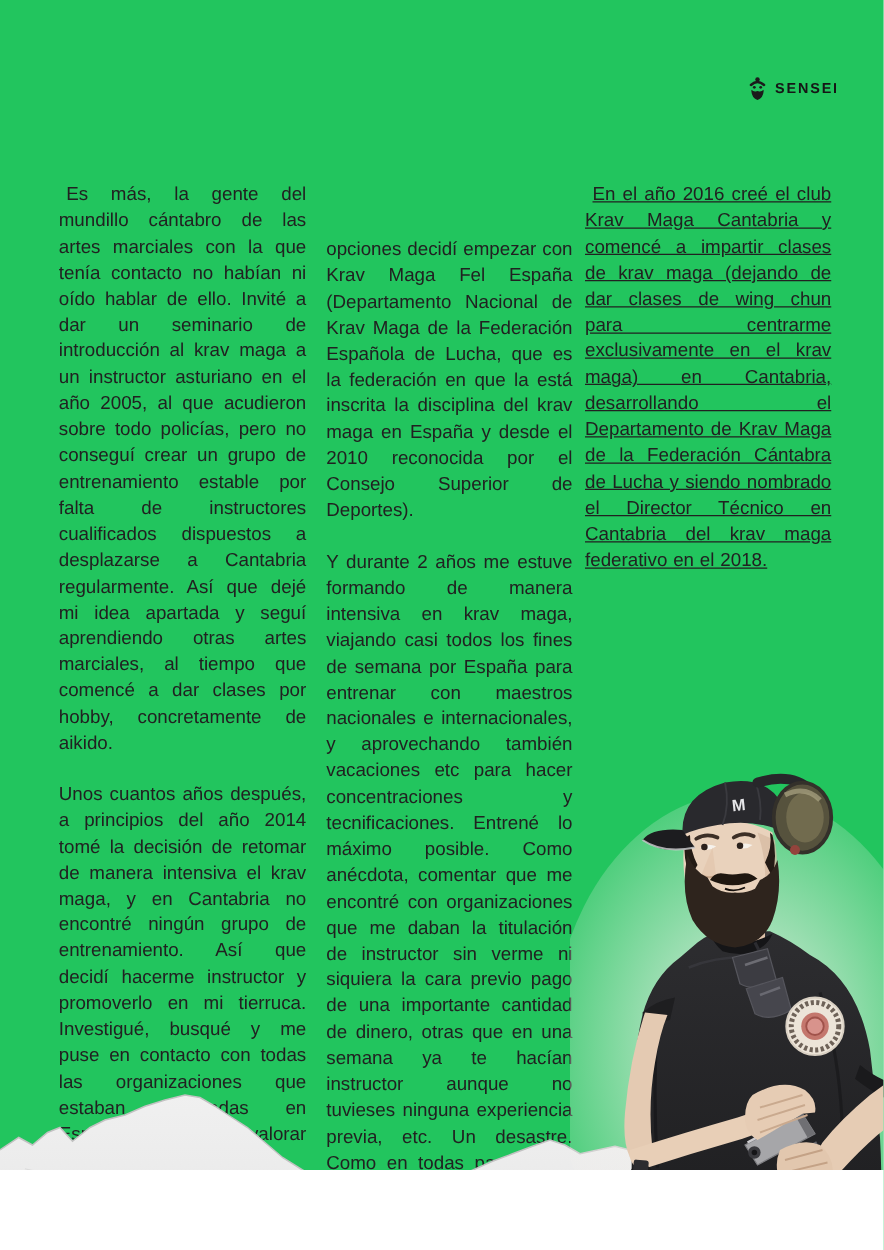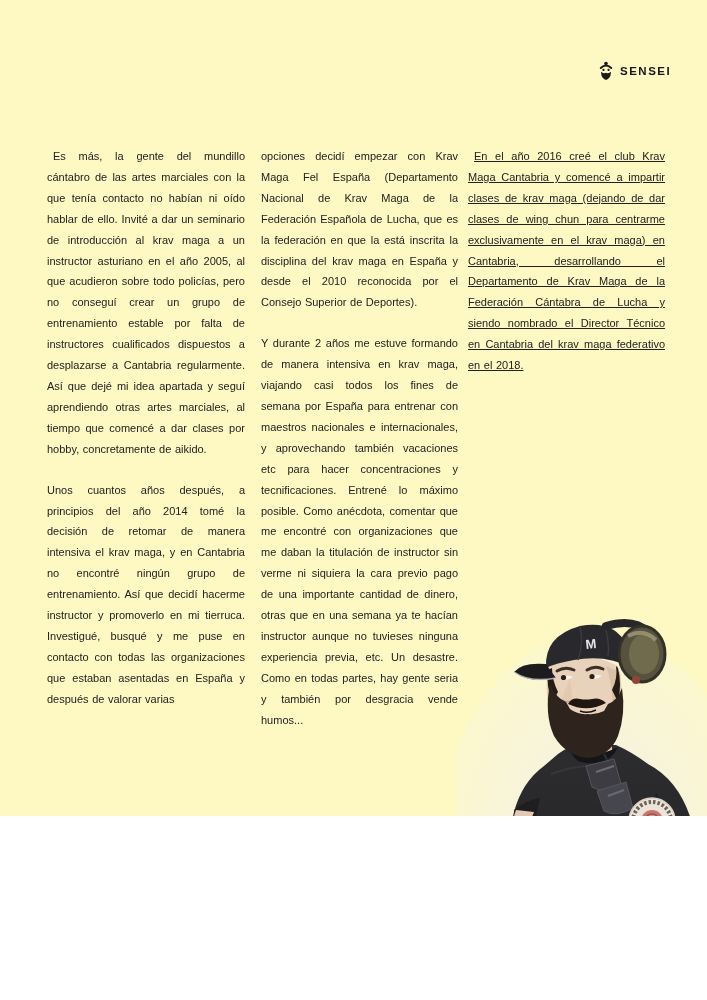--- a/index.html
+++ b/index.html
@@ -1,33 +1,33 @@
 <!DOCTYPE html>
 <html><head>
 <meta charset="utf-8">
 <style>
   html,body{margin:0;padding:0;background:#ffffff;}
   .page{
-    position:relative;width:707px;height:816px;background:#fef9c3;
+    position:relative;width:707px;height:936px;background:#22c55e;
     overflow:hidden;font-family:"Liberation Sans",sans-serif;
   }
   
   .brand{position:absolute;top:61px;left:597px;display:flex;align-items:center;gap:5px;}
   .brand svg{display:block;}
   .brand-name{font-weight:bold;font-size:11.5px;letter-spacing:1.5px;color:#161616;}
   
   .col{position:absolute;top:146px;width:198px;color:#212121;}
   .col p{
-    margin:0 0 20px 0;text-align:justify;font-size:11px;line-height:20.9px;
+    margin:0 0 20px 0;text-align:justify;font-size:15px;line-height:20.9px;
     -webkit-hyphens:none;hyphens:none;word-spacing:0.5px;
   }
   .col p:last-child{margin-bottom:0;}
   .col p.indent{text-indent:6px;}
   .col-1{left:47px;}
-  .col-2{left:261px;width:197px;}
+  .col-2{left:261px;width:197px;margin-top:44px;}
   .col-3{left:468px;width:197px;text-decoration:underline;}
   
   .torn{position:absolute;left:0;top:840px;width:707px;height:160px;}
   
   .photo{position:absolute;left:456px;top:614px;width:251px;height:386px;}
 </style>
 </head>
 <body>
 
 <div class="page">

